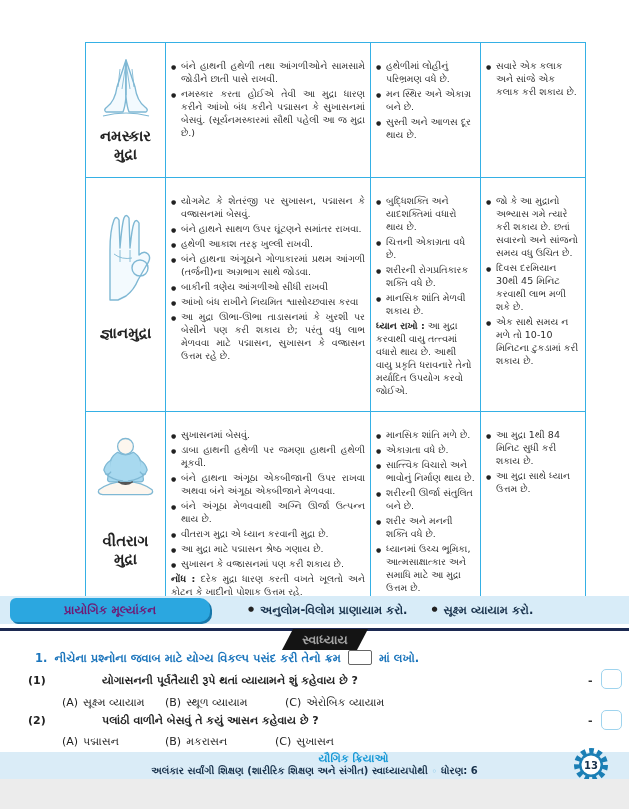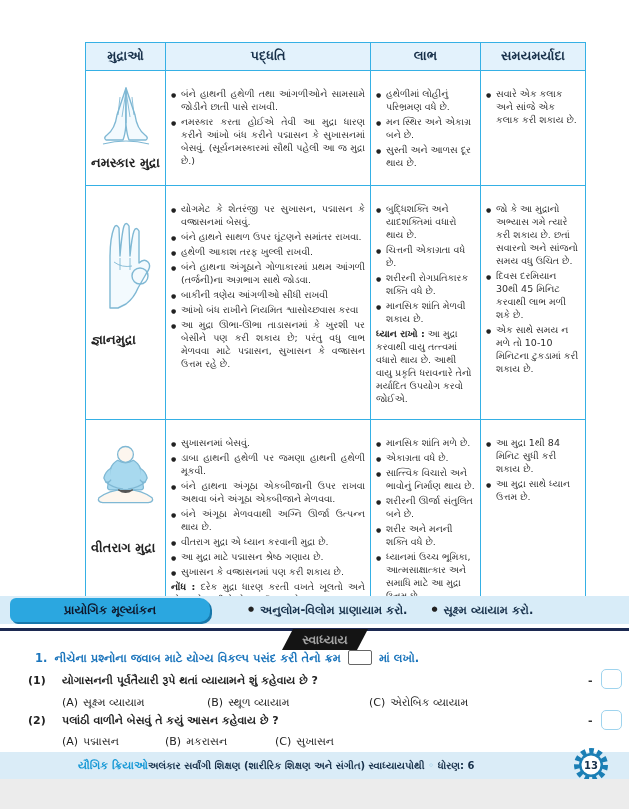--- a/index.html
+++ b/index.html
@@ -12,74 +12,68 @@
   .mudra-table th{background:#e3f2fc;color:#17304a;font-size:13px;font-weight:bold;padding:5px 2px;text-align:center;height:28px;}
   .col-mudra{width:80px;}.col-method{width:205px;}.col-benefit{width:110px;}.col-time{width:105px;}
   .cell-text{font-size:9.5px;line-height:13px;color:#2e2e2e;}
   ul.blist{list-style:none;margin:2px 0 0 0;padding:0;}
   ul.blist li{position:relative;padding-left:10px;margin-bottom:2px;}
   ul.blist li::before{content:"●";position:absolute;left:0;top:1px;font-size:6px;color:#222;}
   td.method-cell .cell-text{text-align:justify;}
   .note{margin-top:0;}
   .note b{color:#222;}
   .mudra-cell{text-align:center;}
-  .mudra-label{font-size:13px;font-weight:bold;color:#222;margin-top:4px;text-align:left;}
+  .mudra-label{font-size:15px;font-weight:bold;color:#222;margin-top:4px;text-align:center;}
   .mudra-art{display:flex;justify-content:center;align-items:center;}
 
   
   .practical-band{position:absolute;left:0;top:596px;width:629px;height:28px;background:#d8ecf8;display:flex;align-items:center;}
-  .practical-tab{position:relative;margin-left:10px;width:200px;height:24px;background:#2ba7e0;border-radius:6px 10px 10px 6px;display:flex;align-items:center;justify-content:center;color:#0f172a;font-size:12px;font-weight:bold;box-shadow:2px 2px 0 #1878ab;}
+  .practical-tab{position:relative;margin-left:10px;width:200px;height:24px;background:#2ba7e0;border-radius:6px 10px 10px 6px;display:flex;align-items:center;justify-content:center;color:#701a75;font-size:12px;font-weight:bold;box-shadow:2px 2px 0 #1878ab;}
   .practical-items{display:flex;gap:24px;margin-left:38px;font-size:11.5px;font-weight:bold;color:#17304a;}
   .practical-items .pitem{position:relative;padding-left:12px;}
   .practical-items .pitem::before{content:"●";position:absolute;left:0;top:2px;font-size:7px;color:#222;}
 
   
   .navy-rule{position:absolute;left:0;top:628px;width:629px;height:3px;background:#1c2951;}
   .swadhyay-banner{position:absolute;left:282px;top:629px;width:86px;height:21px;background:#141414;color:#a3a3a3;font-size:12.5px;font-weight:bold;display:flex;align-items:center;justify-content:center;clip-path:polygon(11px 0,100% 0,calc(100% - 11px) 100%,0 100%);}
 
   
   .q-area{position:absolute;left:0;top:650px;width:629px;}
   .q1-line{position:absolute;left:35px;top:0;display:flex;align-items:center;gap:7px;color:#1b75bc;font-weight:bold;font-size:11.5px;}
   .inline-box{display:inline-block;width:22px;height:13px;background:#fff;border:1.2px solid #666;border-radius:2px;}
   .subq{position:absolute;left:28px;width:560px;display:flex;font-size:11px;font-weight:bold;color:#222;}
   .subq .qnum{width:34px;}
-  .subq .qtext{flex:1;}
+  .subq .qtext{flex:1;margin-left:40px;}
   .subq-dash{position:absolute;font-size:11px;color:#333;font-weight:bold;}
   .ans-box{position:absolute;left:601px;width:19px;height:18px;background:#fff;border:1.6px solid #9fd4ee;border-radius:5px;}
   .opt-row{position:absolute;left:62px;width:550px;display:grid;font-size:11px;color:#222;}
   .opt{white-space:nowrap;}
   .opt .olabel{margin-right:5px;}
 
   
-  .footer-bar{position:absolute;left:0;top:752px;width:629px;height:27px;background:#daecf7;display:flex;align-items:center;}
+  .footer-bar{position:absolute;left:0;top:752px;width:629px;height:27px;background:#daecf7;display:flex;align-items:center;flex-direction:column;}
   .footer-left{margin-left:78px;color:#1899d6;font-size:11px;font-weight:bold;}
   .footer-center{color:#17304a;font-size:10px;font-weight:bold;display:flex;align-items:center;gap:4px;text-align:center;}
   .dot-sep{color:#7ec3e6;font-size:8px;}
   .gear-wrap{position:absolute;right:20px;top:-5px;width:36px;height:36px;}
   .bottom-strip{position:absolute;left:0;top:779px;width:629px;height:30px;background:#ececec;}
 </style>
 </head>
 <body>
 
 <div id="page">
 
   <table class="mudra-table">
     <colgroup>
       <col class="col-mudra">
         <col class="col-method">
         <col class="col-benefit">
         <col class="col-time">
     </colgroup>
     <tbody>
-        <tr>
-      <th>મુદ્રાઓ</th>
-      <th>પદ્ધતિ</th>
-      <th>લાભ</th>
-      <th>સમયમર્યાદા</th>
-    </tr>
 
     <tr style="height:100px;">
       <td class="mudra-cell">
         <div class="mudra-art">
           <svg width="58" height="66" viewBox="0 0 58 66">
             <g fill="#f3fafe" stroke="#7fb8d4" stroke-width="1.4" stroke-linejoin="round" stroke-linecap="round">
               <path d="M29 3 L20 30 Q18 44 10 50 Q6 53 9 55 L26 55 Q28 50 29 40 Z"></path>
               <path d="M29 3 L38 30 Q40 44 48 50 Q52 53 49 55 L32 55 Q30 50 29 40 Z"></path>
             </g>
             <g fill="none" stroke="#7fb8d4" stroke-width="0.9">
@@ -239,21 +233,21 @@
       <span class="inline-box"></span>
       <span>માં લખો.</span>
     </div>
 
     <div class="subq" style="top:24px;">
       <span class="qnum">(1)</span>
       <span class="qtext">યોગાસનની પૂર્વતૈયારી રૂપે થતાં વ્યાયામને શું કહેવાય છે ?</span>
     </div>
     <span class="subq-dash" style="top:24px;left:588px;">-</span>
     <span class="ans-box" style="top:19px;"></span>
-    <div class="opt-row" style="top:46px;grid-template-columns:103px 120px 155px auto;gap:42px;">
+    <div class="opt-row" style="top:46px;grid-template-columns:103px 120px 155px auto;">
       <span class="opt"><span class="olabel">(A)</span><span>સૂક્ષ્મ વ્યાયામ</span></span>
       <span class="opt"><span class="olabel">(B)</span><span>સ્થૂળ વ્યાયામ</span></span>
       <span class="opt"><span class="olabel">(C)</span><span>એરોબિક વ્યાયામ</span></span>
     </div>
 
     <div class="subq" style="top:64px;">
       <span class="qnum">(2)</span>
       <span class="qtext">પલાંઠી વાળીને બેસવું તે કયું આસન કહેવાય છે ?</span>
     </div>
     <span class="subq-dash" style="top:64px;left:588px;">-</span>

